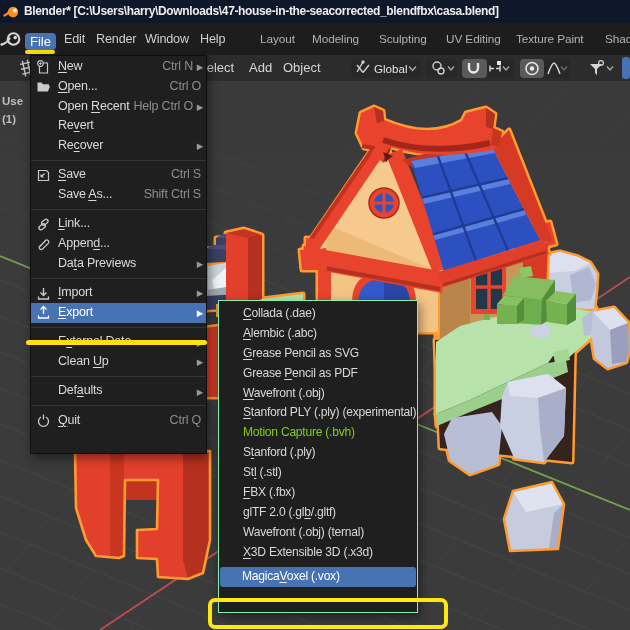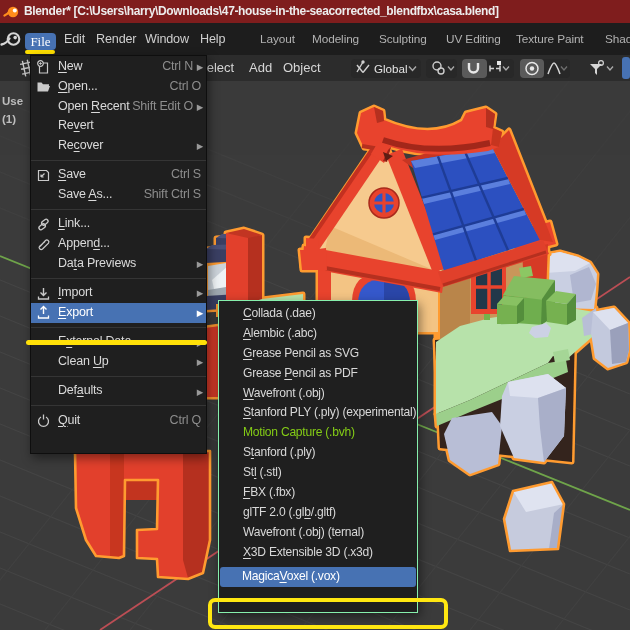--- a/index.html
+++ b/index.html
@@ -1,28 +1,28 @@
 <!DOCTYPE html>
 <html><head>
 <meta charset="utf-8">
 <style>
   html,body{margin:0;padding:0;}
   body{width:630px;height:630px;overflow:hidden;position:relative;
        background:#3b3b3b;font-family:"Liberation Sans",sans-serif;
        -webkit-font-smoothing:antialiased;}
   .abs{position:absolute;}
   
-  #titlebar{z-index:10;left:0;top:0;width:630px;height:23px;background:#7f1d1d;color:#ededed;
+  #titlebar{z-index:10;left:0;top:0;width:630px;height:23px;background:#0f172a;color:#ededed;
             font-size:12px;font-weight:bold;line-height:23px;white-space:nowrap;letter-spacing:-0.35px;}
   #titletxt{position:absolute;left:24px;top:0;}
   #menubar{z-index:10;left:0;top:23px;width:630px;height:32px;background:#1d1d1d;}
   .mbitem{position:absolute;top:0;height:32px;line-height:32px;font-size:12.6px;color:#cfcfcf;letter-spacing:-0.15px;}
   .tab{position:absolute;top:0;height:32px;line-height:32px;font-size:11.8px;color:#b2b2b2;letter-spacing:-0.1px;}
   #filepill{position:absolute;left:25px;top:10px;width:31px;height:17px;background:#4772b3;
-            border-radius:4px;color:#fff;font-size:13px;text-align:center;line-height:17px;font-family:Liberation Serif, serif;}
+            border-radius:4px;color:#fff;font-size:13px;text-align:center;line-height:17px;}
   #fileunder{position:absolute;left:25px;top:27px;width:30px;height:3.5px;background:#ffdf00;border-radius:2px;}
   #header{z-index:8;left:0;top:55px;width:630px;height:26px;background:#2c2c2c;}
   .hmenu{position:absolute;top:0;height:26px;line-height:26px;font-size:13px;color:#d6d6d6;}
   
   #filemenu{left:30px;top:55px;width:177px;height:399px;background:#1f1f1f;
             border:1px solid #0e0e0e;box-sizing:border-box;box-shadow:2px 4px 10px rgba(0,0,0,.45);
             padding-top:1px;}
   .mi{position:relative;height:19.75px;font-size:12.5px;letter-spacing:-0.2px;color:#dadada;white-space:nowrap;}
   .mi .ic{position:absolute;left:5px;top:2.5px;width:15px;height:15px;}
   .mi .lbl{position:absolute;left:27px;top:2px;}
@@ -323,21 +323,21 @@
     </div>
   <div class="mi">
       <span class="ic"><svg width="15" height="15" viewBox="0 0 15 15">
           <path d="M1.5,12.5 v-9 h4 l1.5,1.8 h6 v1.5 M1.5,12.5 l2,-5.5 h10.5 l-2,5.5 z" fill="#c9c9c9" stroke="none"></path>
         </svg></span>
       <span class="lbl"><u>O</u>pen...</span>
       <span class="sc">Ctrl O</span>
     </div>
   <div class="mi">
       <span class="lbl">Open <u>R</u>ecent</span>
-      <span class="sc2">Shift Edit O</span>
+      <span class="sc2">Help Ctrl O</span>
       <span class="ar">▶</span>
     </div>
   <div class="mi">
       <span class="lbl">Re<u>v</u>ert</span>
     </div>
   <div class="mi">
       <span class="lbl">Re<u>c</u>over</span>
       <span class="ar">▶</span>
     </div>
   <div class="msep"></div>

